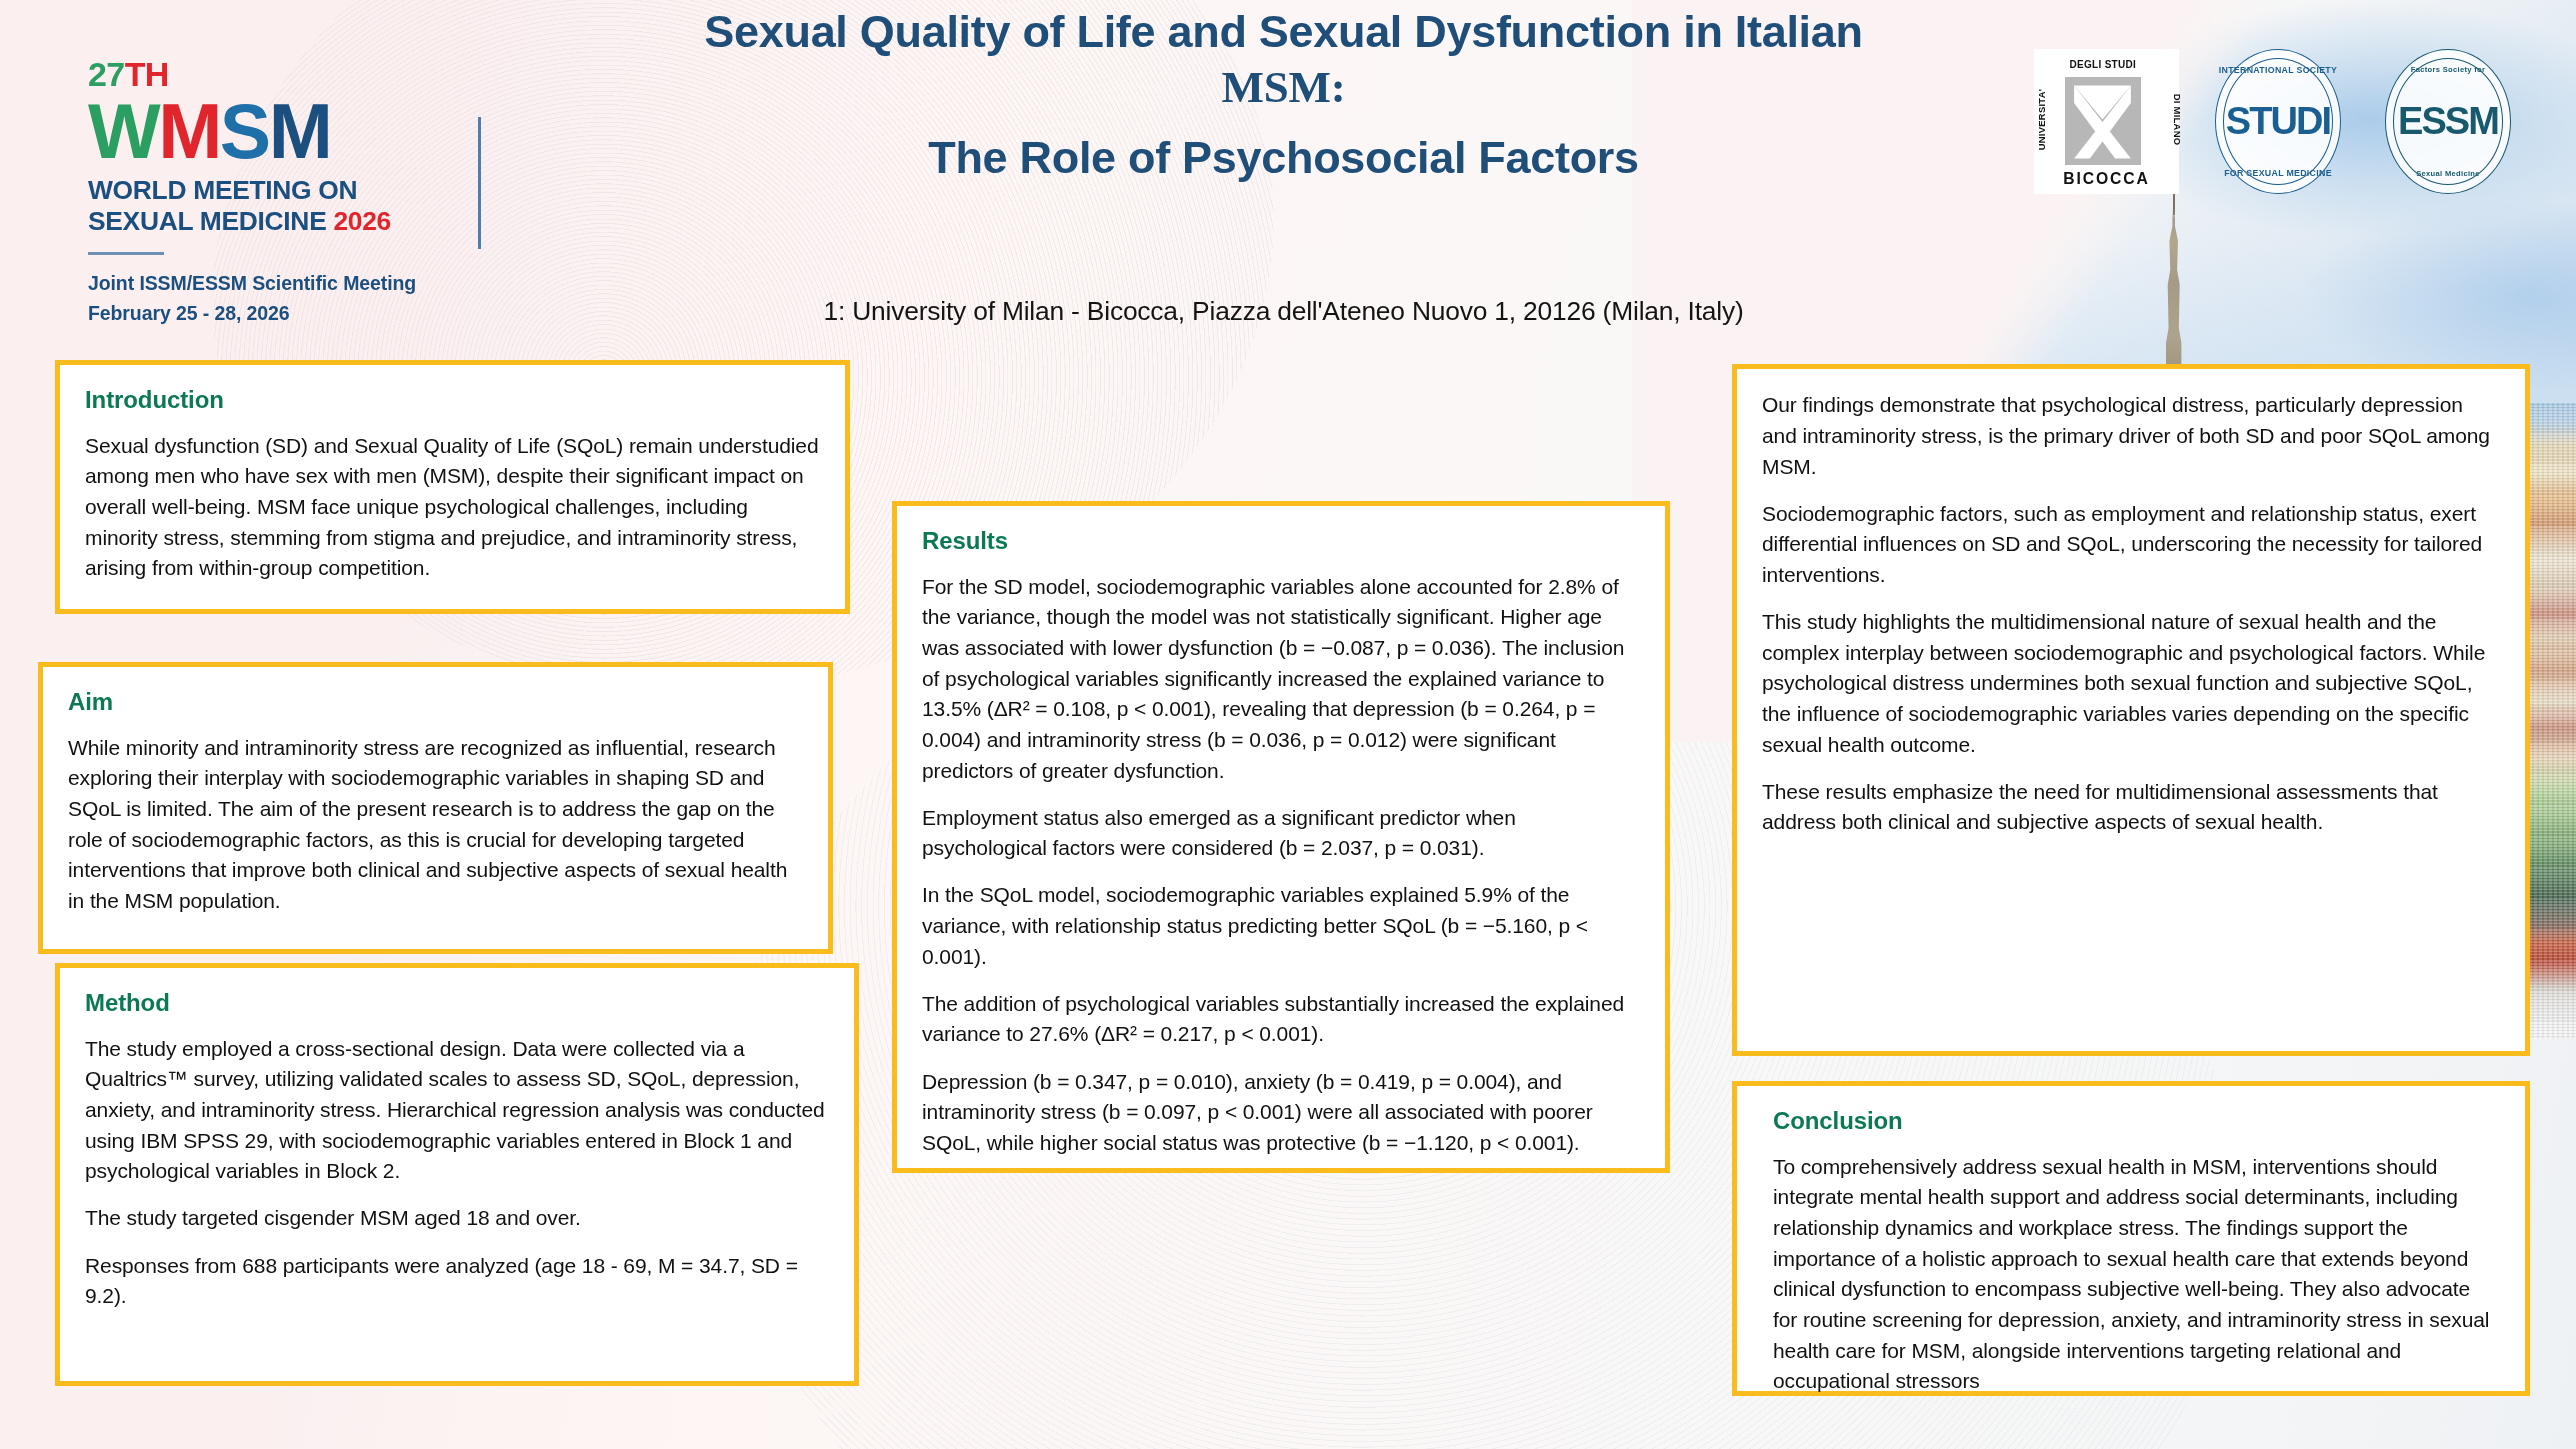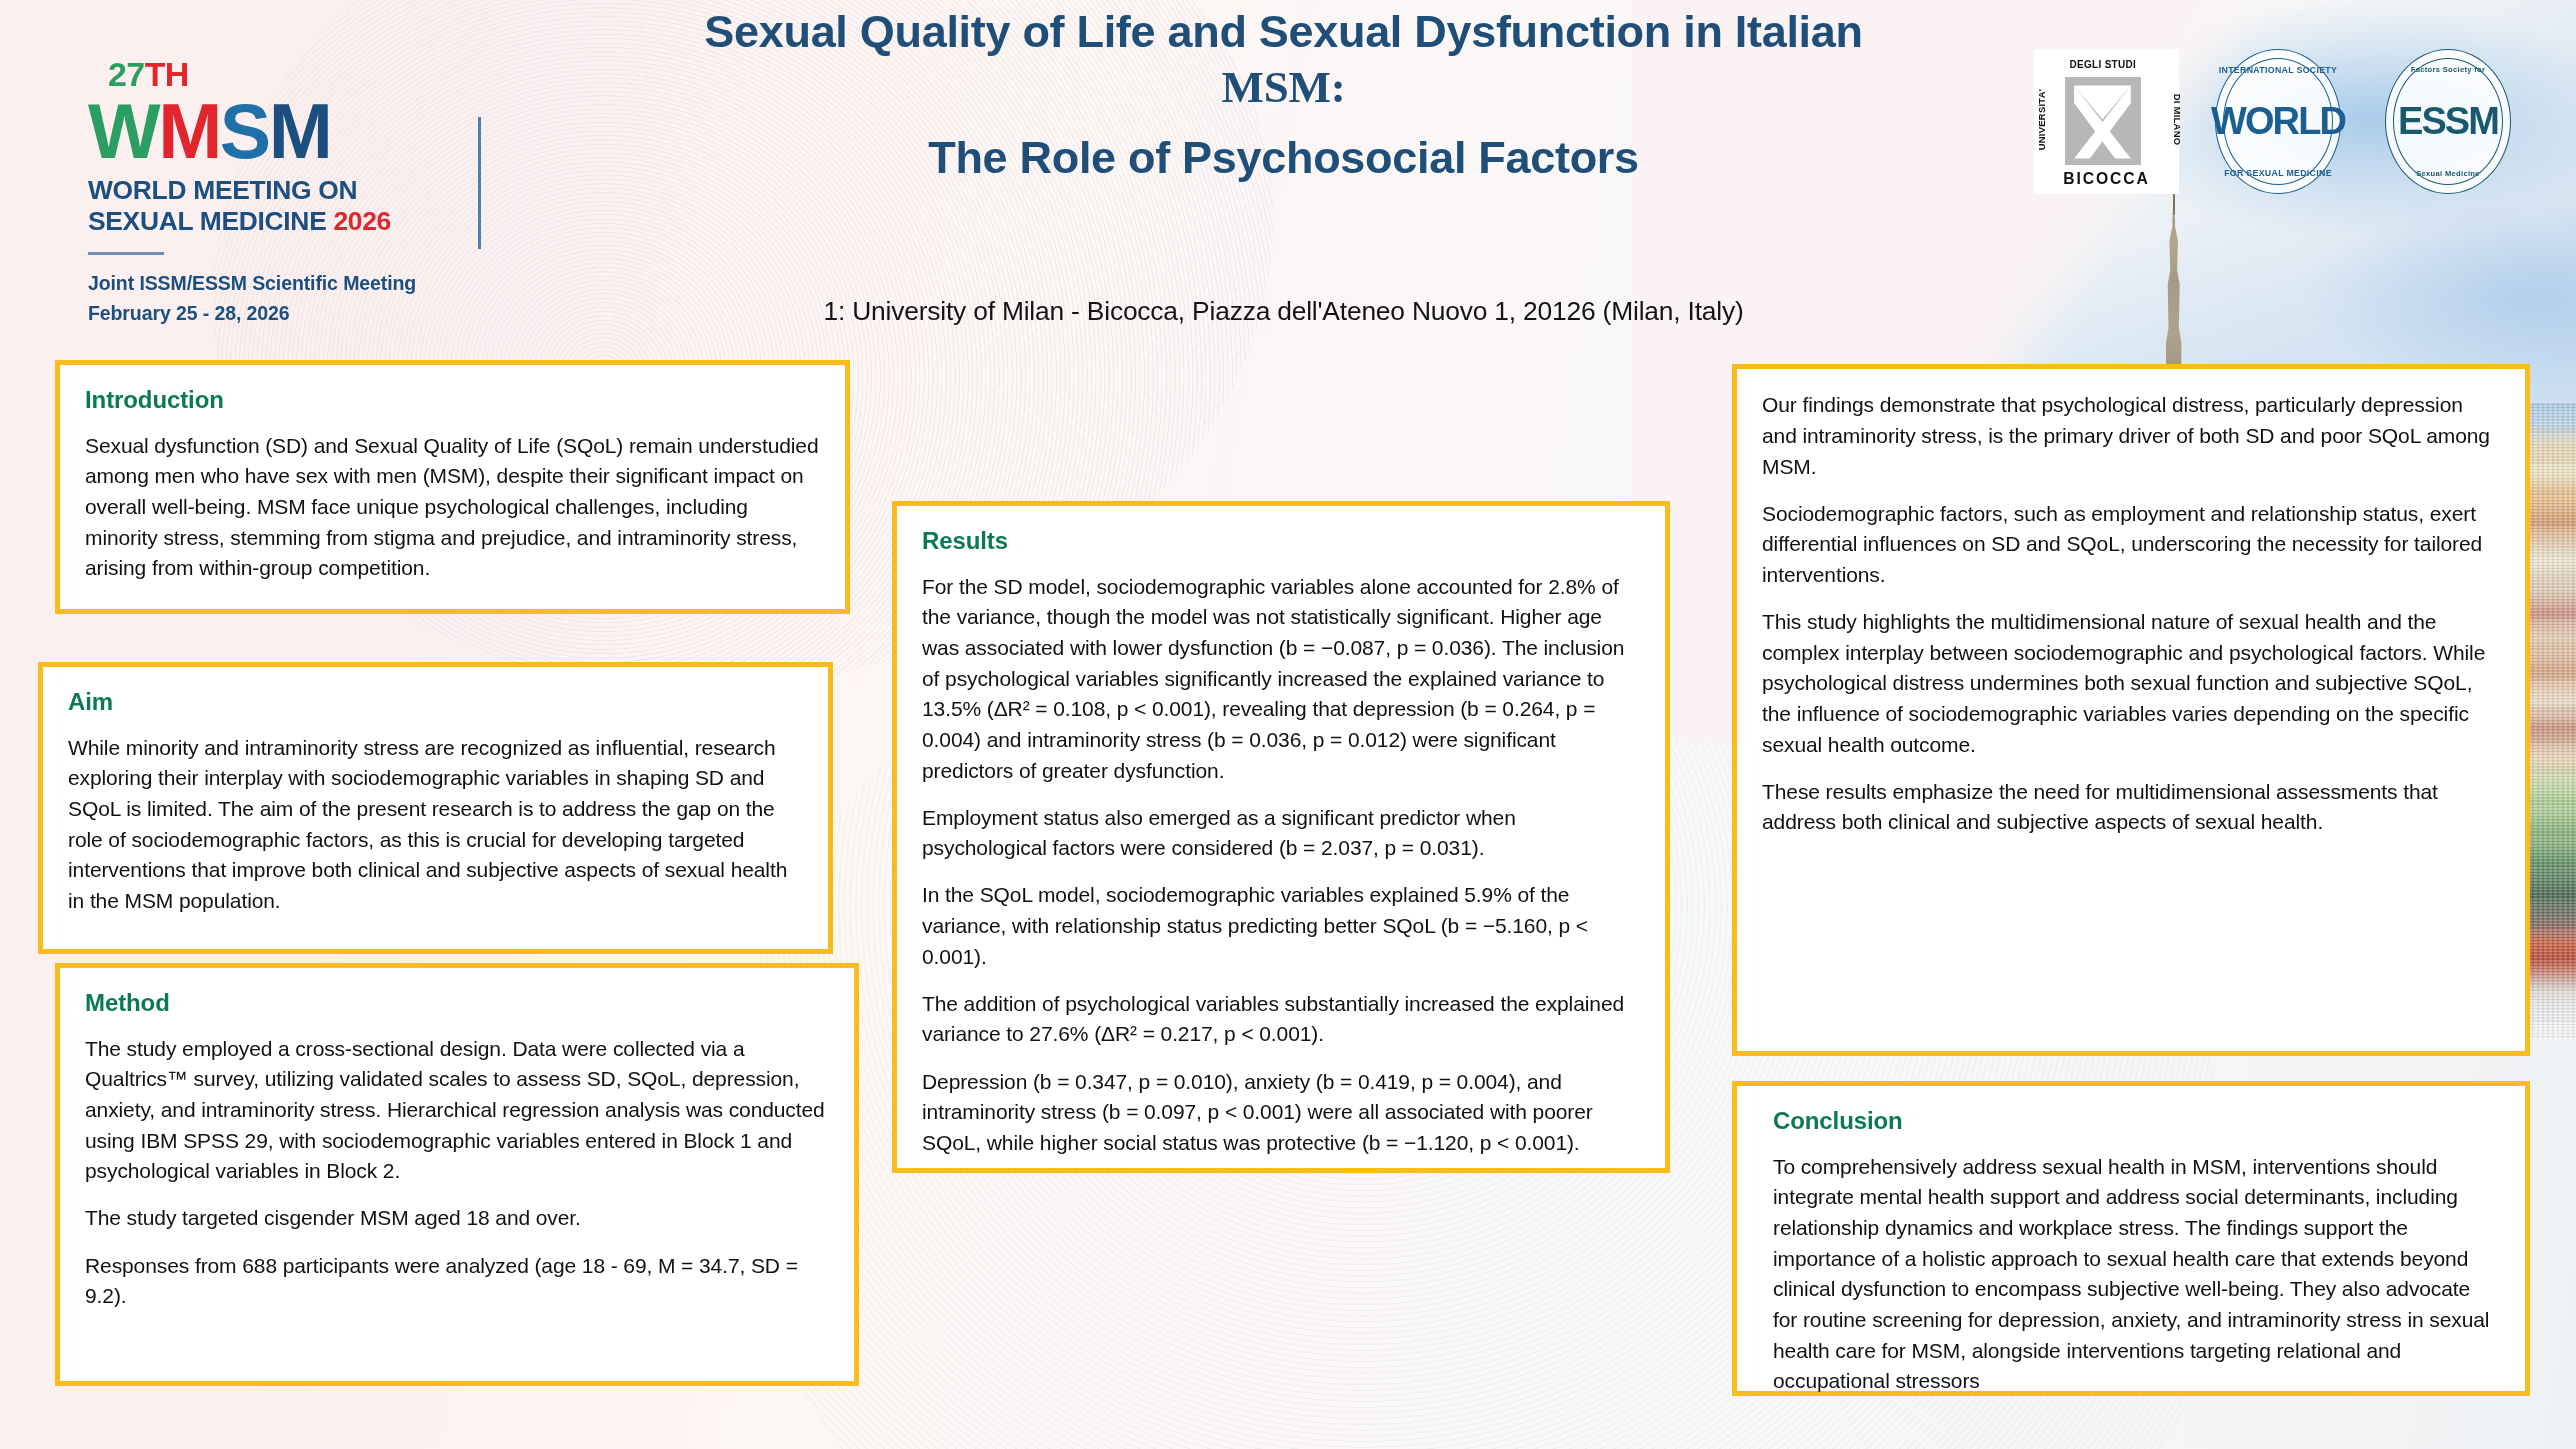--- a/index.html
+++ b/index.html
@@ -112,21 +112,21 @@
   .tower-spire {
     position:absolute; left:2173px; top:189px; width:1.9px; height:26.4px;
     background:#7d7260; pointer-events:none;
   }
 
   
   #header { position:absolute; left:0; top:0; width:2576px; height:340px; }
 
   .wmsm-logo { position:absolute; left:88px; top:57px; width:378px; }
   .wl-27th { font-size:34px; font-weight:bold; letter-spacing:-0.6px; line-height:1; }
-  .wl-27th .g { color:#2b9e62;margin-left:20px; }
+  .wl-27th .g { color:#2b9e62; }
   .wl-27th .r { color:#e0262c; }
   .wl-wmsm { font-size:77px; font-weight:bold; letter-spacing:-2.5px; line-height:1.02; margin-top:1.3px; }
   .wl-wmsm .w { color:#2b9e62; }
   .wl-wmsm .m1 { color:#e0262c; }
   .wl-wmsm .s { color:#1f6fa8; }
   .wl-wmsm .m2 { color:#1b4f80; }
   .wl-sub { color:#1b4f80; font-size:26.4px; font-weight:bold; line-height:1.2; letter-spacing:-0.3px; margin-top:3.8px; }
   .wl-sub .yr { color:#e0262c; }
   .wl-rule { width:76px; height:3.1px; background:#6f8fb5; margin:14px 0 12.6px 0; }
   .wl-meet { color:#1b4f80; font-size:19.5px; font-weight:bold; line-height:1.55; letter-spacing:-0.1px; }
@@ -266,21 +266,21 @@
           <polygon points="5,2 95,2 50,56" fill="#ffffff"></polygon>
         </svg>
         <div class="bic-bot">BICOCCA</div>
       </div>
     </div>
 
     <div class="logo-circ logo-issm">
       <div class="lc-ell"></div>
       <div class="lc-ell2"></div>
       <div class="lc-arc-top">INTERNATIONAL SOCIETY</div>
-      <div class="lc-txt">WORLD</div>
+      <div class="lc-txt">STUDI</div>
       <div class="lc-arc-bot">FOR SEXUAL MEDICINE</div>
     </div>
 
     <div class="logo-circ logo-essm">
       <div class="lc-ell"></div>
       <div class="lc-ell2"></div>
       <div class="lc-arc-top">Factors Society for</div>
       <div class="lc-txt">ESSM</div>
       <div class="lc-arc-bot">Sexual Medicine</div>
     </div>

